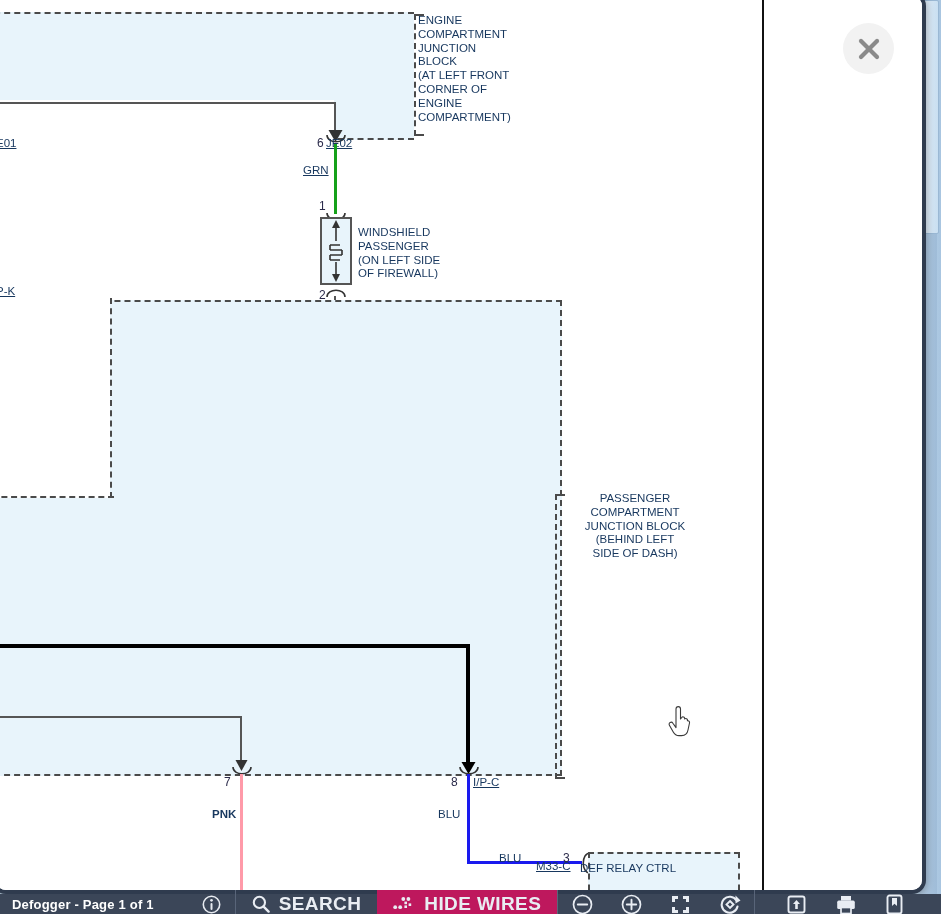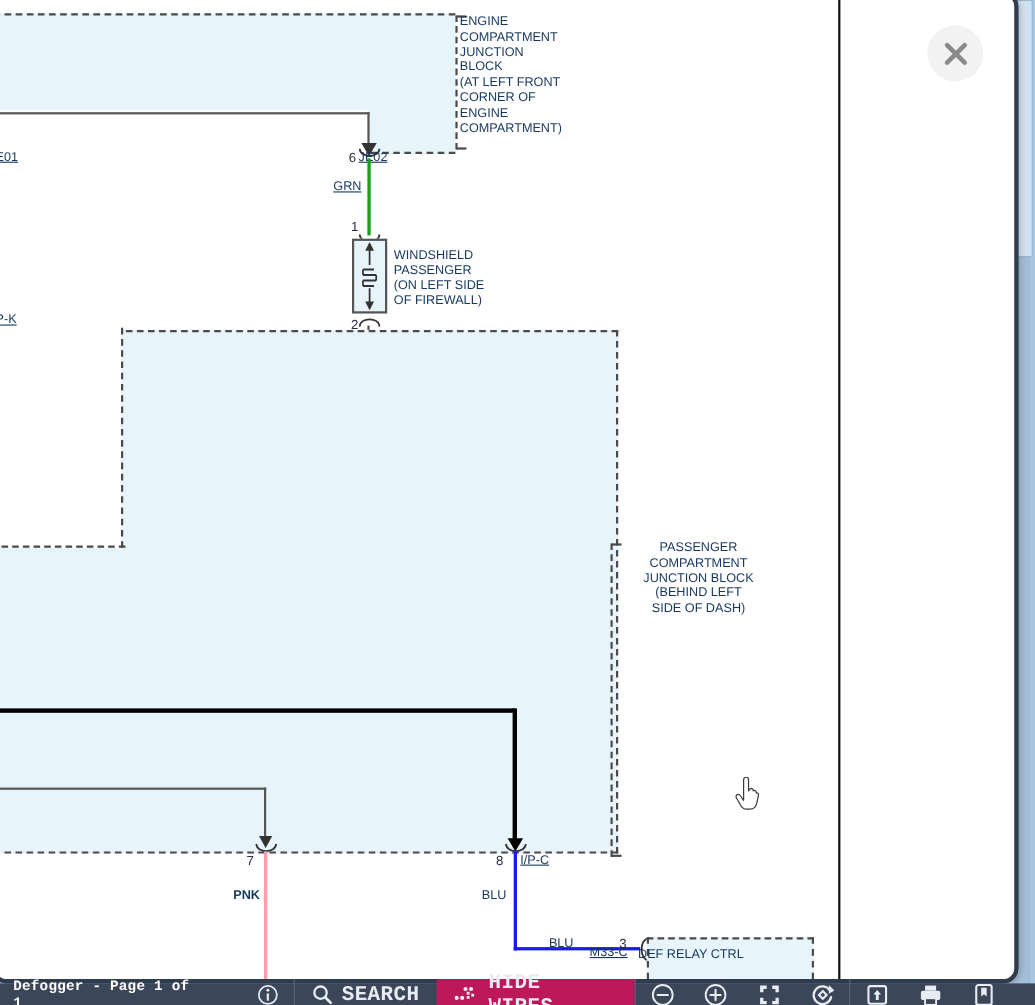--- a/index.html
+++ b/index.html
@@ -62,21 +62,21 @@
   
   .comp{position:absolute;border:2px solid #555;background:#e8f4fb;box-sizing:border-box;}
 
   
   .gnd-dot{position:absolute;width:11px;height:11px;border-radius:50%;background:#000;}
   .gnd-b1{position:absolute;height:2px;background:#000;}
 
   
   .toolbar{position:absolute;left:0;bottom:0;width:941px;height:20px;
     background:#3b4658;display:flex;align-items:center;color:#e6eaf0;
-    font-family:Liberation Mono, monospace;}
+    font-family:Liberation Sans, sans-serif;}
   .tb-sec{display:flex;align-items:center;height:28px;}
   .tb-title{padding-left:12px;font-size:13px;font-weight:bold;color:#ffffff;letter-spacing:.2px;}
   .tb-info{margin-left:48px;display:flex;align-items:center;cursor:pointer;}
   .tb-div{width:1px;height:28px;background:#596579;margin:0 0 0 14px;}
   .tb-btn{display:flex;align-items:center;gap:9px;height:28px;padding:0 16px;cursor:pointer;
     font-size:19px;font-weight:bold;letter-spacing:.4px;color:#e9edf3;}
   .tb-btn.active{background:#be185d;}
   .tb-iconbtn{display:flex;align-items:center;justify-content:center;width:49px;height:28px;cursor:pointer;}
   .tb-spacer{flex:1;}
 </style>

